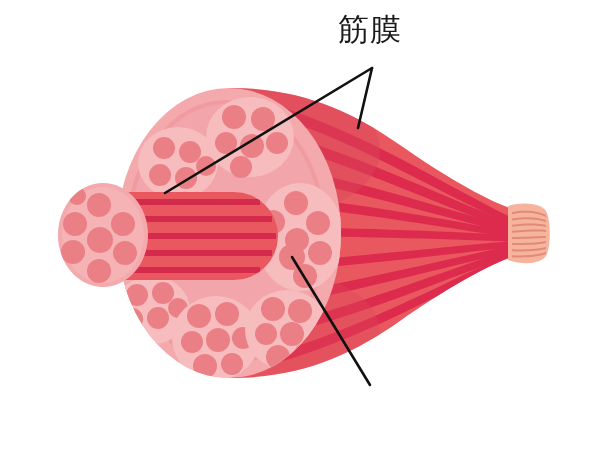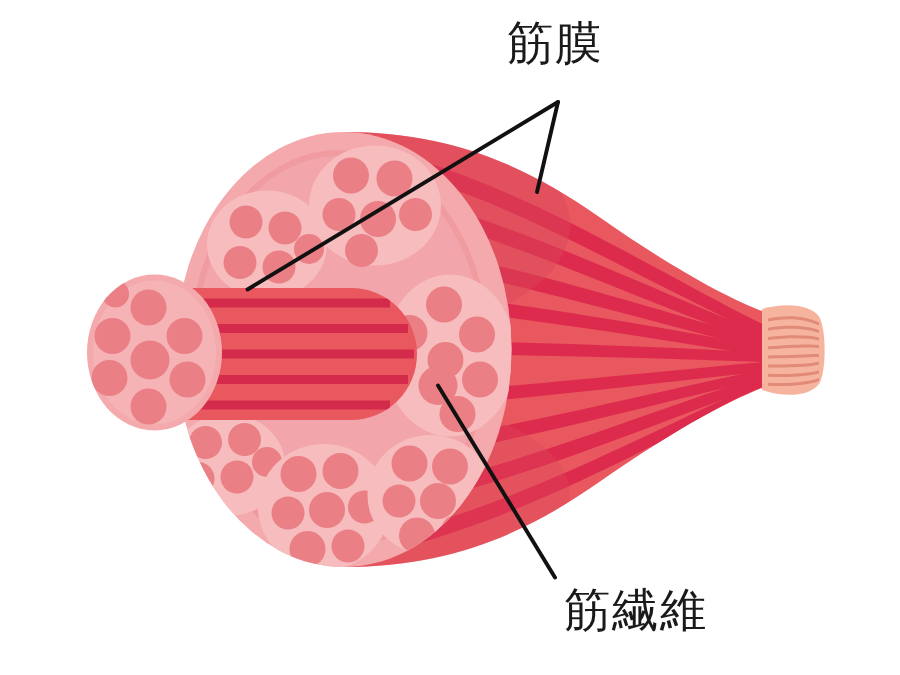--- a/index.html
+++ b/index.html
@@ -221,15 +221,14 @@
 
     <g stroke="#111111" stroke-width="2.6" fill="none" stroke-linecap="round">
       <line x1="372" y1="68" x2="165" y2="193"></line>
       <line x1="372" y1="68" x2="358" y2="128"></line>
       <line x1="370" y1="385" x2="292" y2="257"></line>
     </g>
   </svg>
 
   <div class="label-text" id="label-fascia">筋膜</div>
 
-  <div class="label-text" id="label-fiber">筋繊維</div>
 
 </div>
 
 </body></html>

